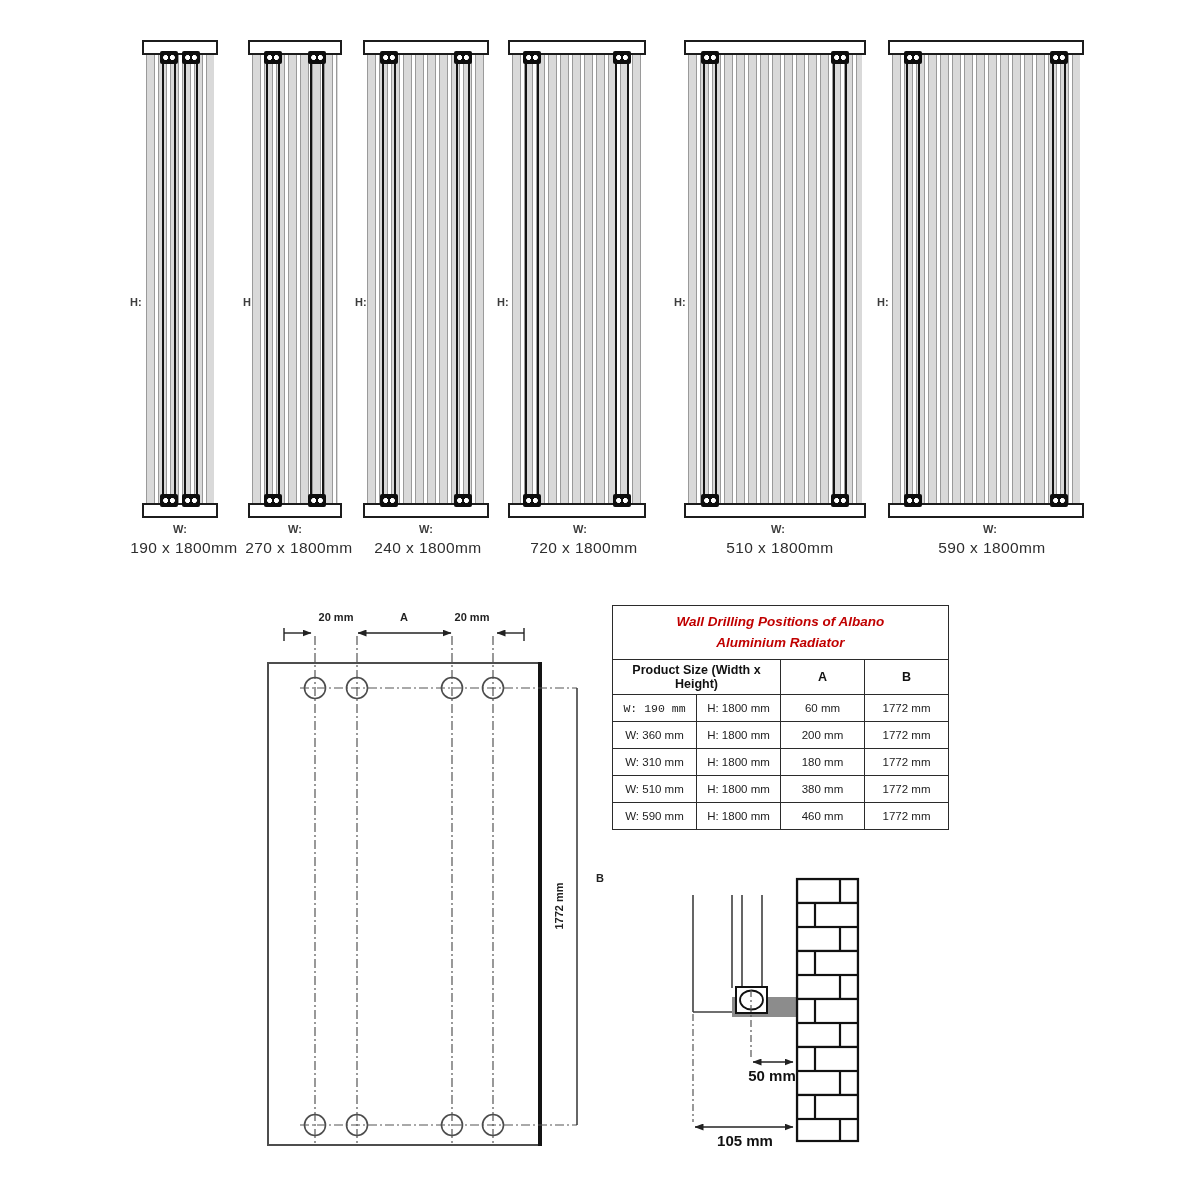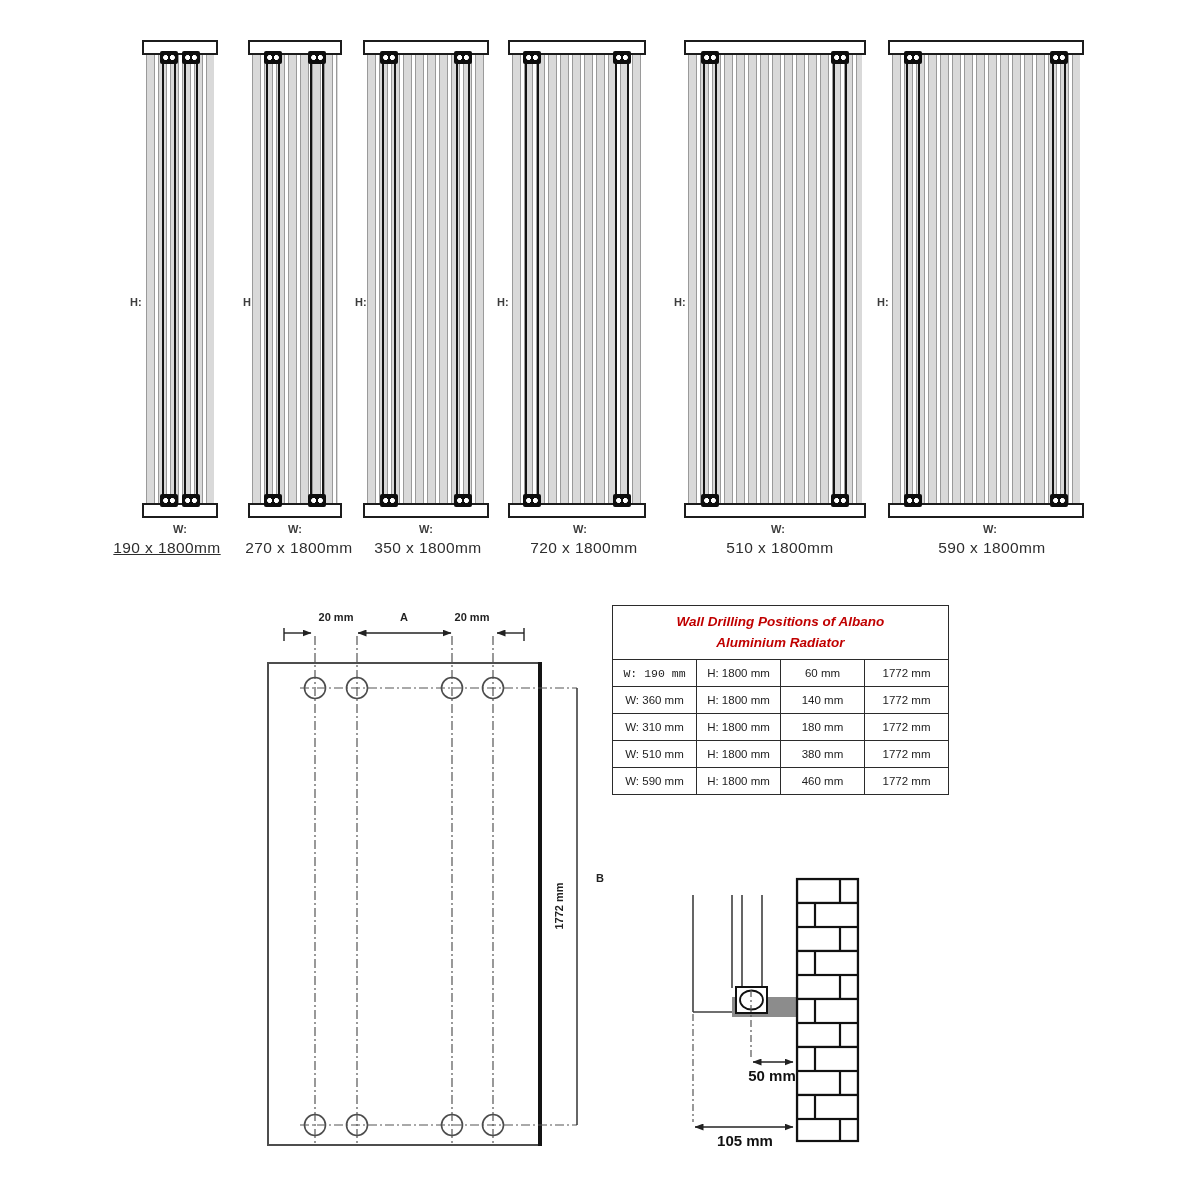--- a/index.html
+++ b/index.html
@@ -137,23 +137,23 @@
   <div class="hl" style="left:674px;top:296px;">H:</div>
   <div class="hl" style="left:877px;top:296px;">H:</div>
 
   <div class="wl" style="left:180px;">W:</div>
   <div class="wl" style="left:295px;">W:</div>
   <div class="wl" style="left:426px;">W:</div>
   <div class="wl" style="left:580px;">W:</div>
   <div class="wl" style="left:778px;">W:</div>
   <div class="wl" style="left:990px;">W:</div>
 
-  <div class="sz" style="left:167px;text-decoration:underline;">190 x 1800mm</div>
+  <div class="sz" style="left:184px;">190 x 1800mm</div>
   <div class="sz" style="left:299px;">270 x 1800mm</div>
-  <div class="sz" style="left:428px;">350 x 1800mm</div>
+  <div class="sz" style="left:428px;">240 x 1800mm</div>
   <div class="sz" style="left:584px;">720 x 1800mm</div>
   <div class="sz" style="left:780px;">510 x 1800mm</div>
   <div class="sz" style="left:992px;text-align:center;">590 x 1800mm</div>
 
   <svg class="overlay" width="1200" height="1200" viewBox="0 0 1200 1200">
     <defs>
       <marker id="arrow" markerWidth="9" markerHeight="7" refX="8.5" refY="3.5" orient="auto-start-reverse" markerUnits="userSpaceOnUse">
         <path d="M0,0 L9,3.5 L0,7 z" fill="#222"></path>
       </marker>
       <pattern id="brickPattern" x="797" y="879" width="61" height="48" patternUnits="userSpaceOnUse">
@@ -236,30 +236,35 @@
 
       <rect x="797" y="879" width="61" height="262" fill="url(#brickPattern)" stroke="#111" stroke-width="2.2"></rect>
     </g>
   </svg>
 
   <table class="spec">
     <tbody>
         <tr>
       <td class="title" colspan="4">Wall Drilling Positions of Albano Aluminium Radiator</td>
     </tr>
+    <tr>
+      <td class="head" colspan="2" style="width:208px;">Product Size (Width x Height)</td>
+      <td class="head" style="width:68px;">A</td>
+      <td class="head" style="width:60px;">B</td>
+    </tr>
     <tr class="row">
       <td style="width:101px;font-family:Liberation Mono, monospace;">W: 190 mm</td>
       <td style="width:107px;">H: 1800 mm</td>
       <td>60 mm</td>
       <td>1772 mm</td>
     </tr>
     <tr class="row">
       <td>W: 360 mm</td>
       <td>H: 1800 mm</td>
-      <td>140 mm</td>
+      <td>200 mm</td>
       <td>1772 mm</td>
     </tr>
     <tr class="row">
       <td>W: 310 mm</td>
       <td>H: 1800 mm</td>
       <td>180 mm</td>
       <td>1772 mm</td>
     </tr>
     <tr class="row">
       <td>W: 510 mm</td>

